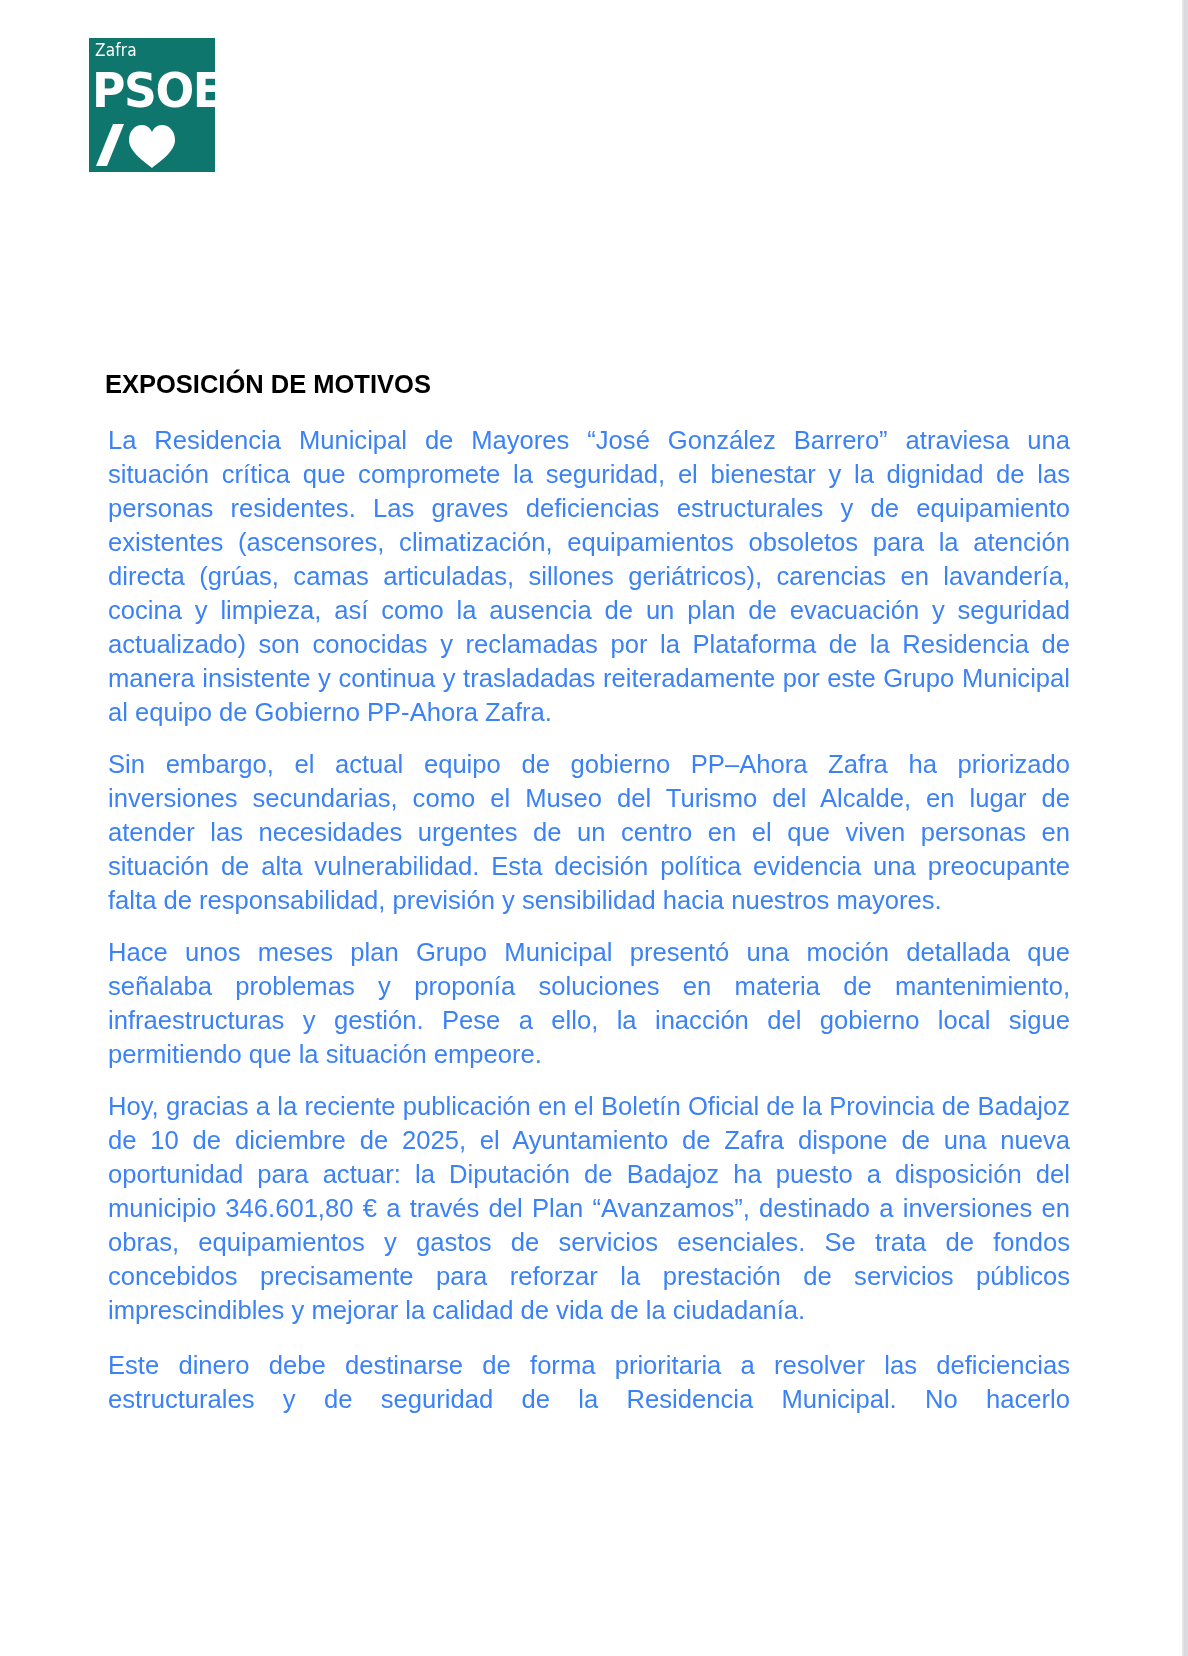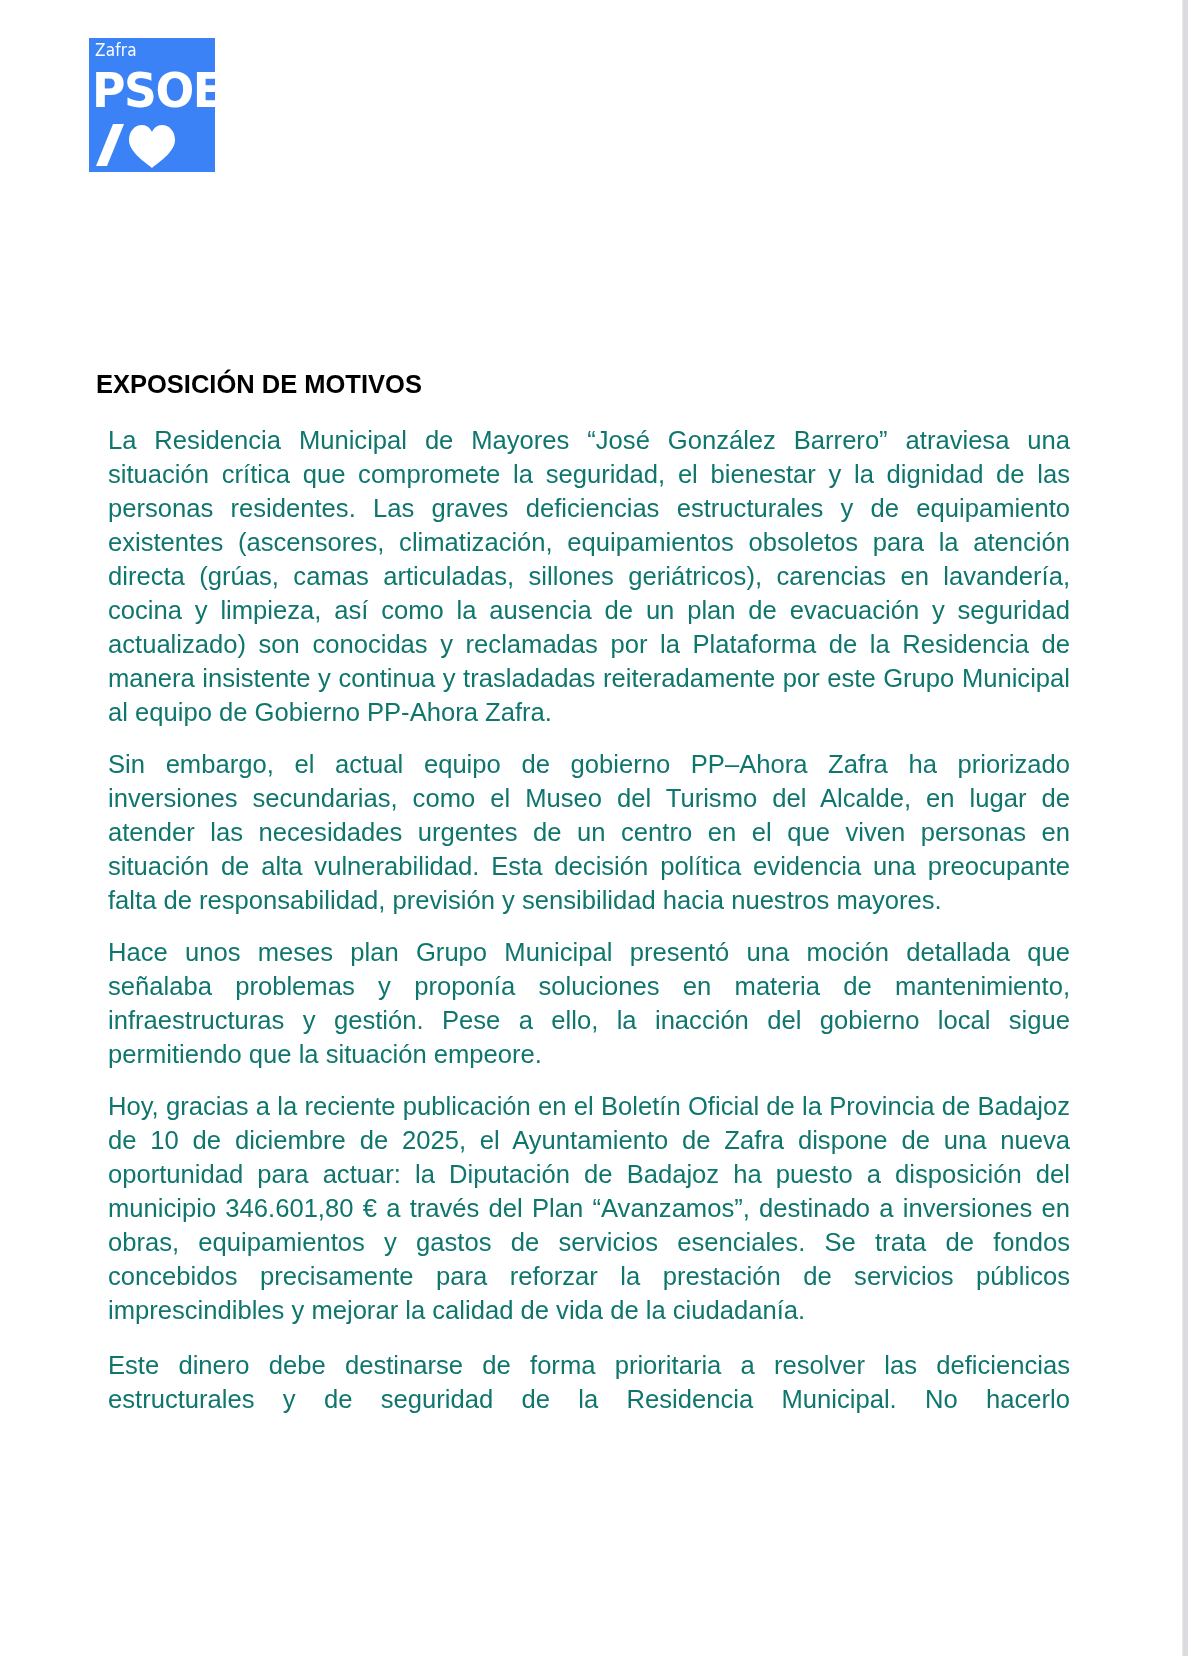--- a/index.html
+++ b/index.html
@@ -30,21 +30,21 @@
       width: 6px;
       height: 1656px;
       background: linear-gradient(to right, #ececf0 0px, #d9d9de 2px, #dcdce1 6px);
     }
     .logo {
       position: absolute;
       left: 89px;
       top: 38px;
       width: 126px;
       height: 134px;
-      background: #3b82f6;
+      background: #0f766e;
     }
     .logo-city {
       position: absolute;
       left: 6px;
       top: 2px;
       font-family: "DejaVu Sans", sans-serif;
       font-size: 17px;
       color: #ffffff;
       letter-spacing: 0.2px;
       font-stretch: condensed;
@@ -78,39 +78,39 @@
       font-weight: bold;
       font-size: 38px;
       line-height: 49px;
       color: #000000;
     }
     .title span {
       display: block;
     }
     .section-heading {
       position: absolute;
-      left: 96px;
+      left: 105px;
       top: 368px;
       font-weight: bold;
       font-size: 25.5px;
       line-height: 32px;
       color: #000000;
     }
     .body-text {
       position: absolute;
       left: 108px;
       top: 423px;
       width: 962px;
     }
     .para {
       margin: 0 0 18px 0;
       font-size: 25.6px;
       line-height: 34px;
       text-align: justify;
-      color: #0f766e;
+      color: #3b82f6;
     }
   </style>
 </head>
 <body>
 
 <div class="page">
 
   <div class="logo">
     <span class="logo-city">Zafra</span>
     <span class="logo-party">PSOE</span>

